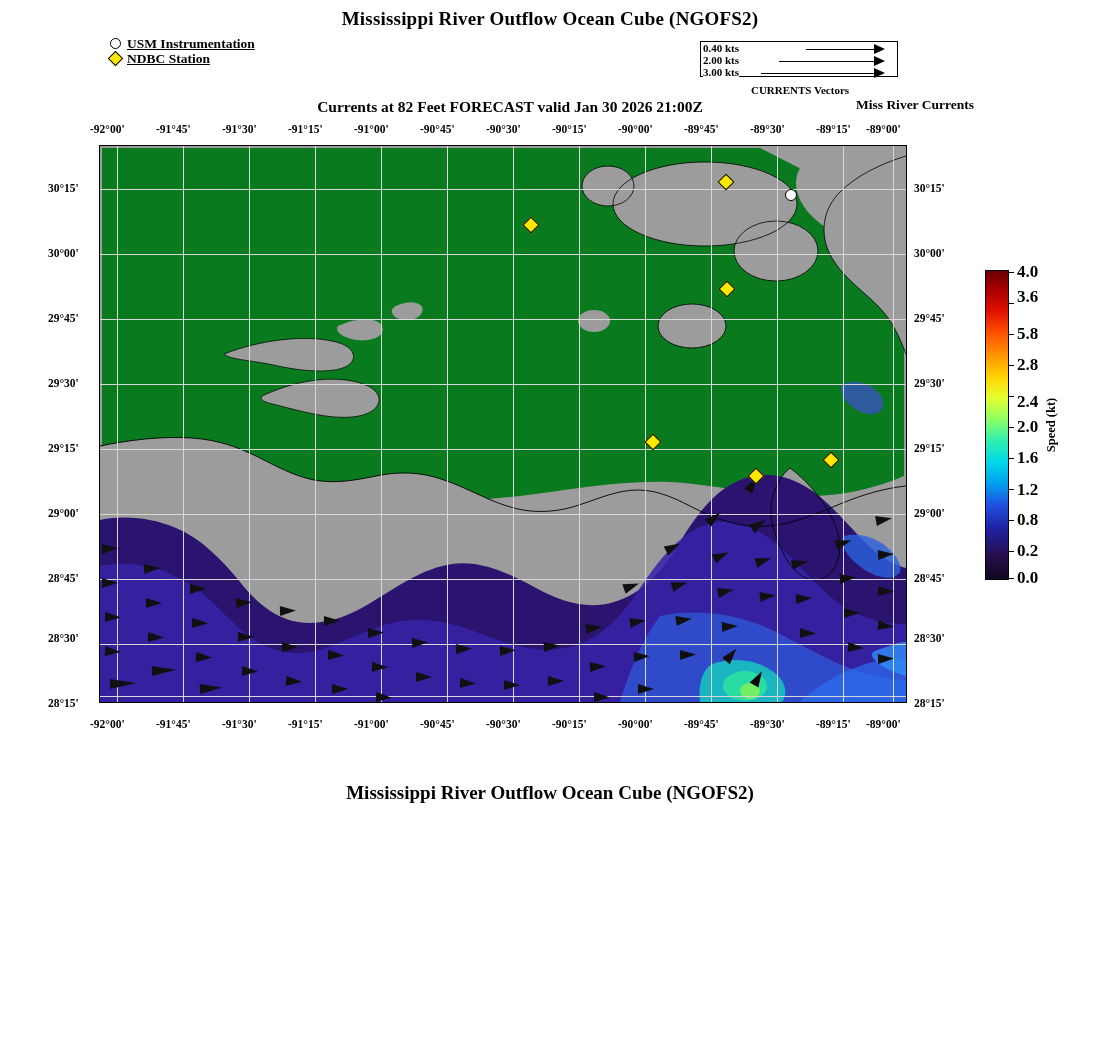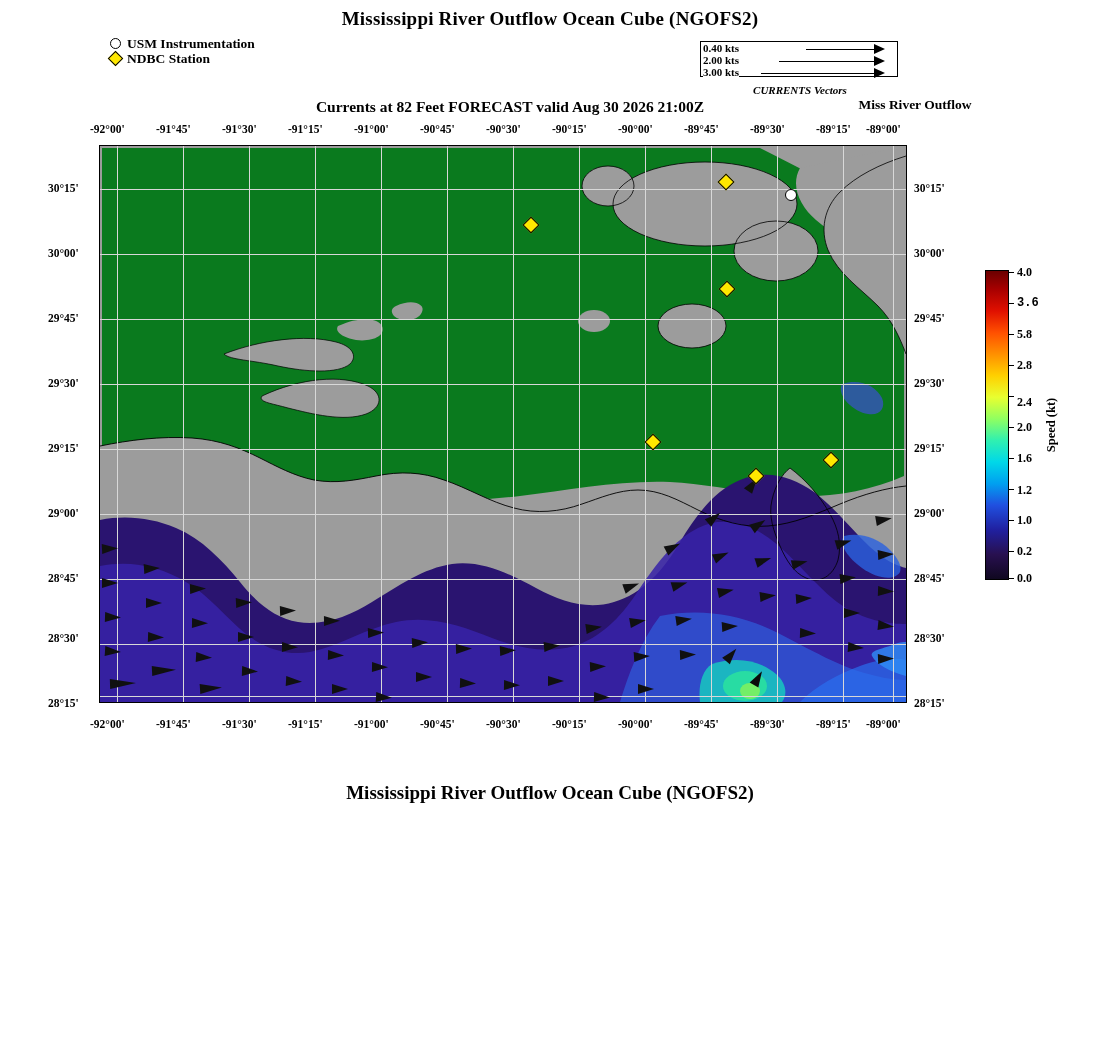--- a/index.html
+++ b/index.html
@@ -39,41 +39,41 @@
     font-family: "Liberation Serif", serif;
     font-weight: bold;
     font-size: 15.5px;
   }
   #vector-caption {
     left: 700px; top: 84px; width: 200px;
     text-align: center;
     font-family: "Liberation Serif", serif;
     font-weight: bold;
     font-size: 11px;
-    font-style: italic;
   }
   #miss-label {
     left: 770px; top: 97px; width: 290px;
     text-align: center;
     font-family: "Liberation Serif", serif;
     font-weight: bold;
     font-size: 13.5px;
   }
 
   
   #legend { left: 108px; top: 36px; }
   .legend-row {
     display: flex; align-items: center;
     height: 15px;
   }
   .legend-row .lbl {
     font-family: "Liberation Serif", serif;
     font-weight: bold;
     font-size: 13.5px;
     margin-left: 5px;
+    text-decoration: underline;
   }
   .sym-circle {
     width: 11px; height: 11px; border-radius: 50%;
     background: #ffffff; border: 1.8px solid #000000;
     box-sizing: border-box;
   }
   .sym-diamond {
     width: 11px; height: 11px;
     background: #ffe800; border: 1.5px solid #000000;
     box-sizing: border-box;
@@ -162,42 +162,42 @@
     border: 1px solid #000;
     box-sizing: border-box;
   }
   .cb-tick {
     position: absolute; left: 24px; width: 5px; height: 1px; background: #000;
   }
   .cb-label {
     position: absolute; left: 32px;
     font-family: "Liberation Serif", serif;
     font-weight: bold;
-    font-size: 12px;
+    font-size: 17px;
     transform: translateY(-50%);
     white-space: nowrap;
   }
   #cb-title {
     position: absolute; left: 66px; top: 155px;
     font-family: "Liberation Serif", serif;
     font-weight: bold;
     font-size: 12.5px;
     transform-origin: center;
     transform: translate(-50%, -50%) rotate(-90deg);
     white-space: nowrap;
   }
 </style>
 </head>
 <body>
 
 <div class="abs" id="main-title">Mississippi River Outflow Ocean Cube (NGOFS2)</div>
-<div class="abs" id="subtitle">Currents at 82 Feet FORECAST valid Aug 30 2026 21:00Z</div>
+<div class="abs" id="subtitle">Currents at 82 Feet FORECAST valid Jan 30 2026 21:00Z</div>
 <div class="abs" id="bottom-title">Mississippi River Outflow Ocean Cube (NGOFS2)</div>
 <div class="abs" id="vector-caption">CURRENTS Vectors</div>
-<div class="abs" id="miss-label">Miss River Outflow</div>
+<div class="abs" id="miss-label">Miss River Currents</div>
 
 <div class="abs" id="legend">
   <div class="legend-row">
     <span class="sym-wrap">
         <span class="sym-circle"></span>
       </span>
     <span class="lbl">USM Instrumentation</span>
   </div>
   <div class="legend-row">
     <span class="sym-wrap">
@@ -500,33 +500,33 @@
 
 <div class="abs" id="colorbar-wrap">
   <div id="colorbar" style="background: linear-gradient(to bottom,
          #6b0000 0%, #a80000 6%, #e01000 13%, #ff5000 20%, #ff9000 27%,
          #ffd000 34%, #e8ff30 41%, #90ff60 48%, #30f0b0 55%, #00d8e8 62%,
          #00a0f0 69%, #2050e0 76%, #2020a0 84%, #281050 92%, #100820 100%);">
   </div>
   <div class="cb-tick" style="top:2px;"></div>
   <div class="cb-label" style="top:2px;">4.0</div>
   <div class="cb-tick" style="top:33px;"></div>
-  <div class="cb-label" style="top:33px;font-family:Liberation Mono, monospace;">3.6</div>
+  <div class="cb-label" style="top:27px;">3.6</div>
   <div class="cb-tick" style="top:64px;"></div>
   <div class="cb-label" style="top:64px;">5.8</div>
   <div class="cb-tick" style="top:95px;"></div>
   <div class="cb-label" style="top:95px;">2.8</div>
   <div class="cb-tick" style="top:126px;"></div>
   <div class="cb-label" style="top:132px;">2.4</div>
   <div class="cb-tick" style="top:157px;"></div>
   <div class="cb-label" style="top:157px;">2.0</div>
   <div class="cb-tick" style="top:188px;"></div>
   <div class="cb-label" style="top:188px;">1.6</div>
   <div class="cb-tick" style="top:219px;"></div>
   <div class="cb-label" style="top:220px;">1.2</div>
   <div class="cb-tick" style="top:250px;"></div>
-  <div class="cb-label" style="top:250px;">1.0</div>
+  <div class="cb-label" style="top:250px;">0.8</div>
   <div class="cb-tick" style="top:281px;"></div>
   <div class="cb-label" style="top:281px;">0.2</div>
   <div class="cb-tick" style="top:308px;"></div>
   <div class="cb-label" style="top:308px;">0.0</div>
   <div id="cb-title">Speed (kt)</div>
 </div>
 
 </body></html>

